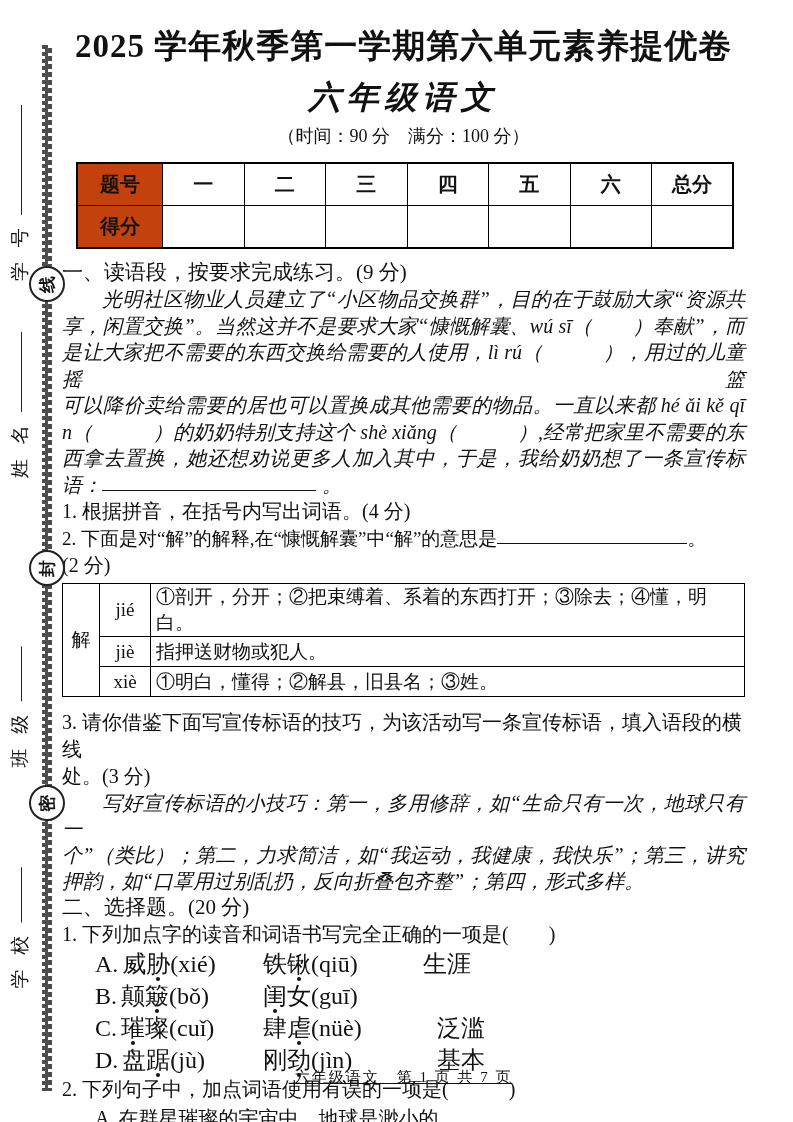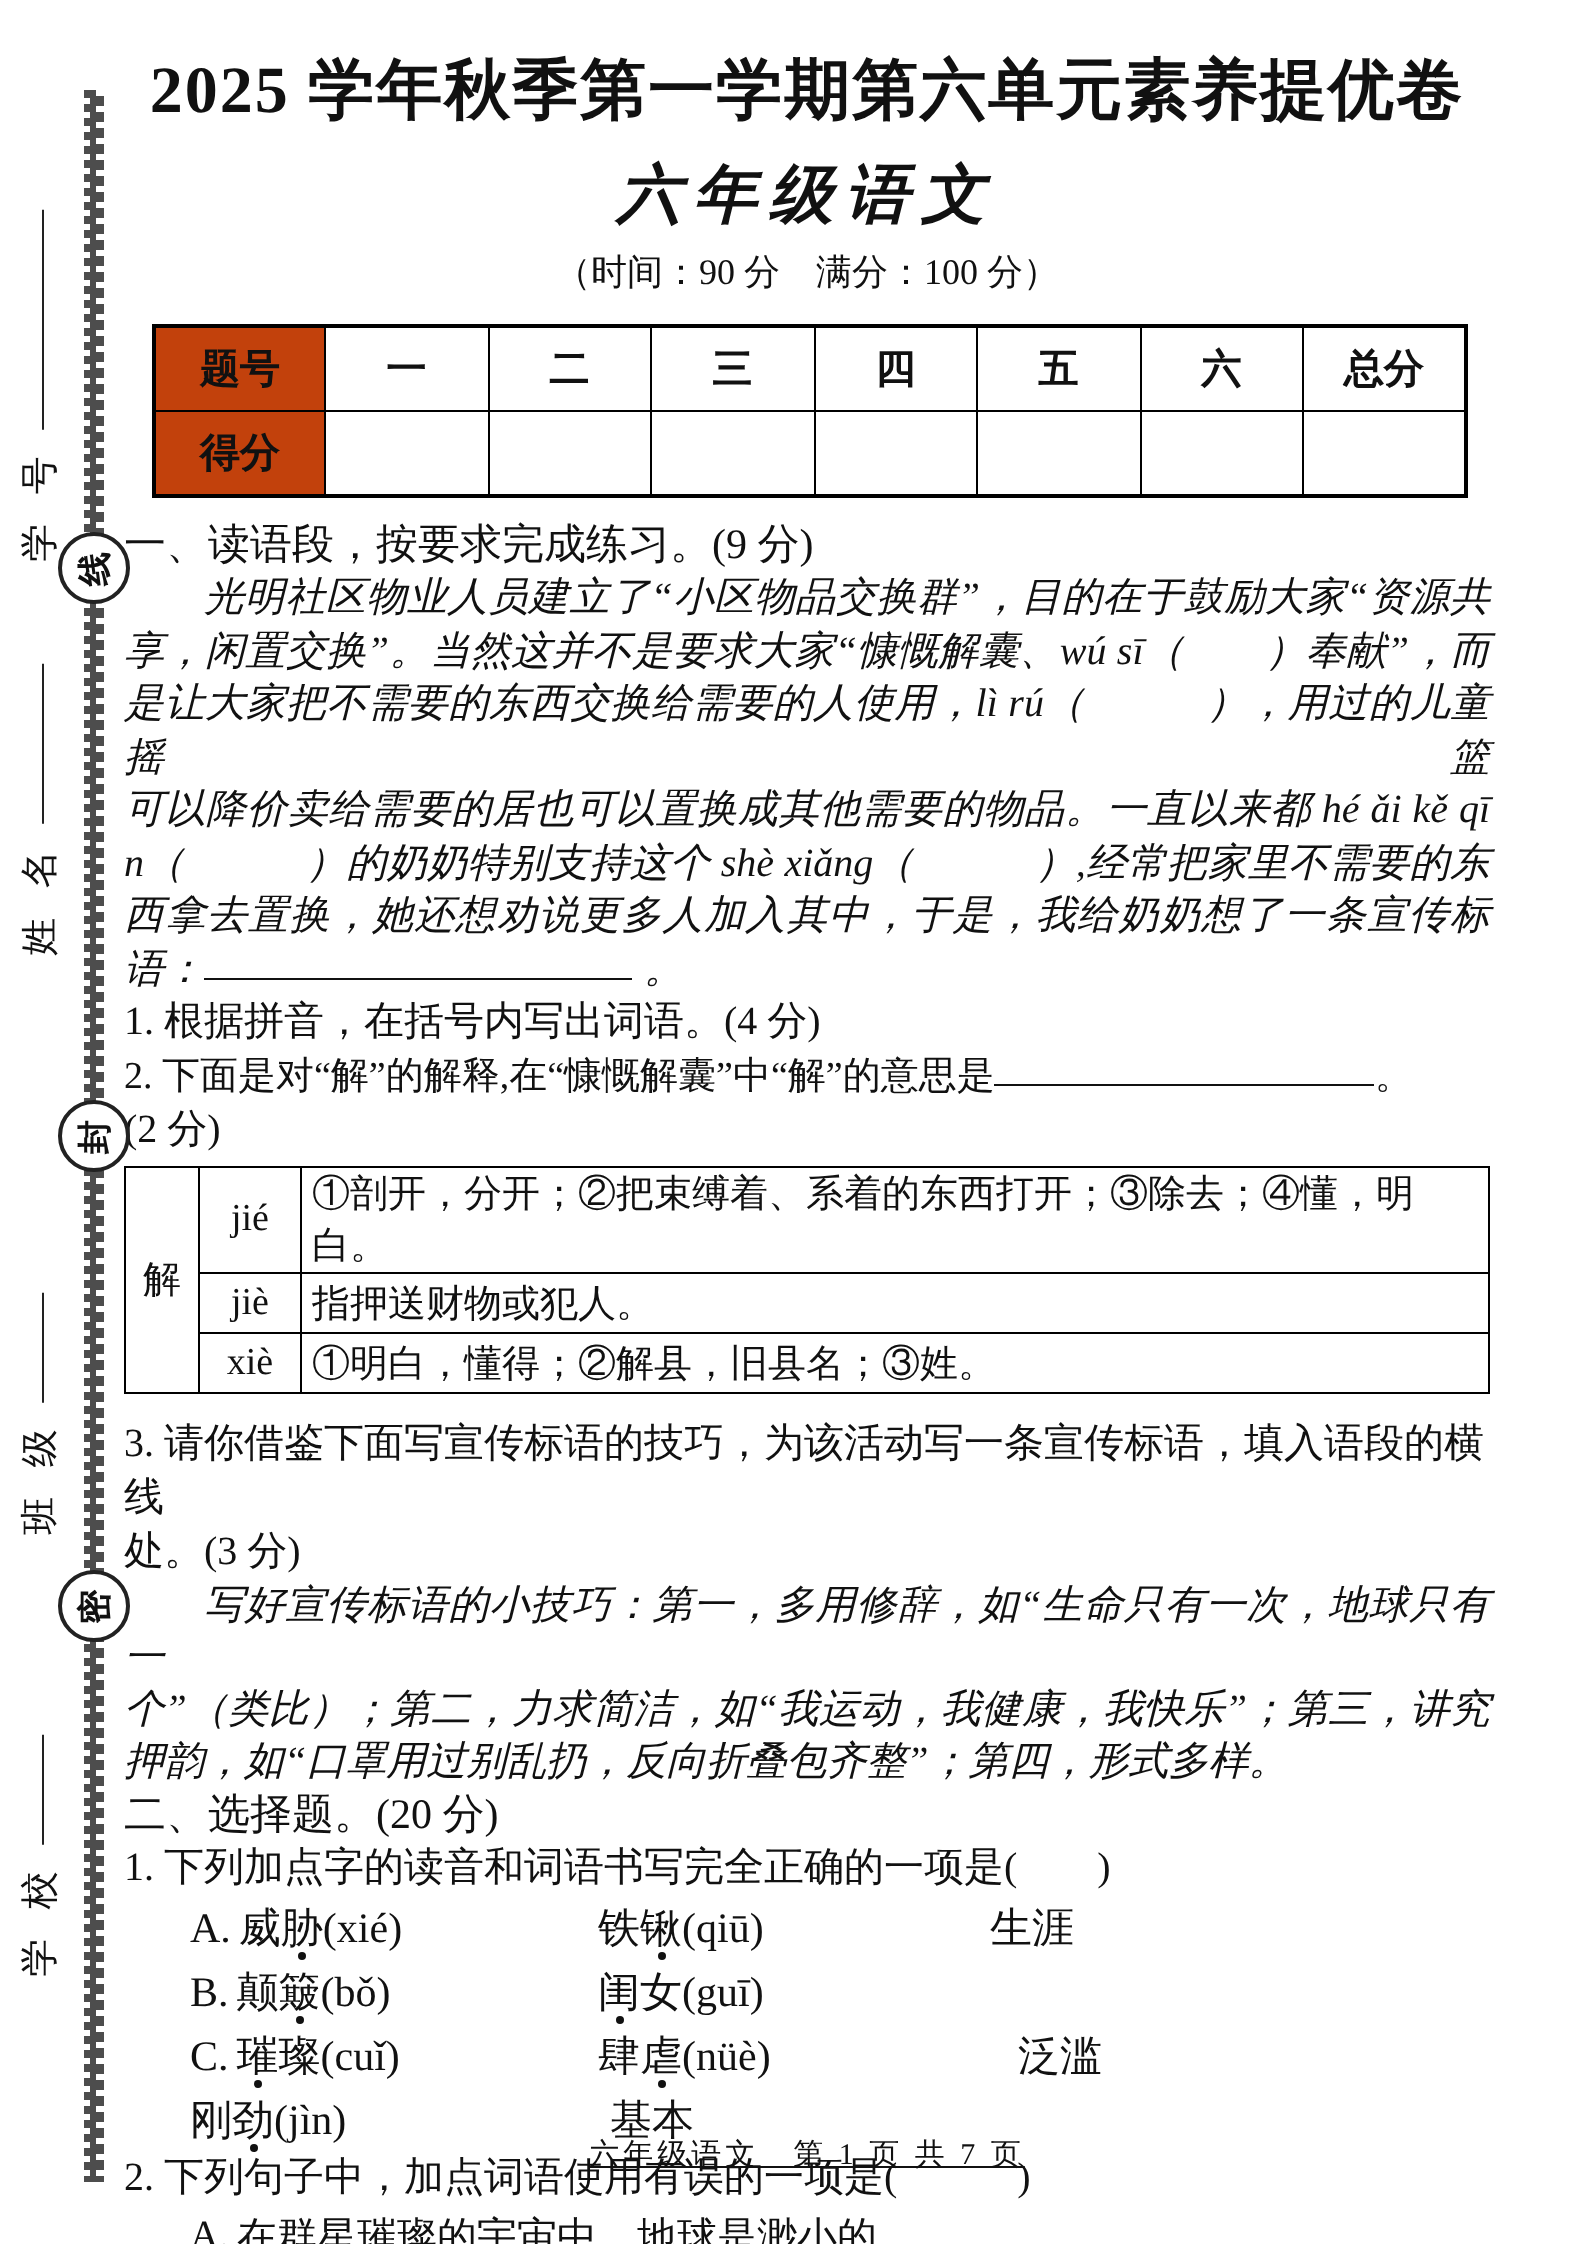--- a/index.html
+++ b/index.html
@@ -36,21 +36,21 @@
   .item.small{font-size:19px;}
   .blank{display:inline-block;height:0;border-bottom:1.5px solid #111;vertical-align:1px;}
   .gap-l{margin-left:6px;}
   
   .jie-table{margin-top:4px;width:100%;border-collapse:collapse;}
   .jie-table td{border:1px solid #000;font-size:19px;height:27px;}
   .jt-char{width:34px;text-align:center;font-size:20px;}
   .jt-py{width:48px;text-align:center;}
   .jt-mean{padding:0 5px;}
   
-  .opt-row{display:flex;padding-left:33px;font-size:21px;height:32px;align-items:center;gap:36px;}
+  .opt-row{display:flex;padding-left:33px;font-size:24px;height:32px;align-items:center;}
   .oc1{width:168px;}
   .oc2{width:160px;}
   .oc3{flex:1;}
   .opt-label{margin-right:4px;}
   .opt-row2{display:flex;padding-left:33px;font-size:20px;height:30px;align-items:center;}
   
   .dot{position:relative;}
   .dot::after{content:"";position:absolute;width:4px;height:4px;background:#111;border-radius:50%;
         left:50%;bottom:-4px;transform:translateX(-50%);}
   .footer{position:absolute;left:62px;width:683px;top:1068px;text-align:center;font-size:15px;letter-spacing:2px;text-decoration:underline;}
@@ -168,20 +168,21 @@
     <div class="opt-row">
       <span class="oc1"><span class="opt-label">B.</span><span>颠<span class="dot">簸</span>(bǒ)</span></span>
       <span class="oc2"><span class="dot">闺</span>女(guī)</span>
     </div>
     <div class="opt-row">
       <span class="oc1"><span class="opt-label">C.</span><span><span class="dot">璀</span>璨(cuǐ)</span></span>
       <span class="oc2">肆<span class="dot">虐</span>(nüè)</span>
       <span class="oc3" style="padding-left:14px;">泛滥</span>
     </div>
     <div class="opt-row">
+      <span class="oc1"><span class="opt-label">D.</span><span>盘<span class="dot">踞</span>(jù)</span></span>
       <span class="oc2">刚<span class="dot">劲</span>(jìn)</span>
       <span class="oc3" style="padding-left:14px;">基本</span>
     </div>
 
     <div class="item">2. 下列句子中，加点词语使用有误的一项是(　　　)</div>
     <div class="opt-row2">
       <span class="opt-label">A.</span>
         <span>在<span class="dot">群</span><span class="dot">星</span><span class="dot">璀</span><span class="dot">璨</span>的宇宙中，地球是渺小的。</span>
     </div>
 

